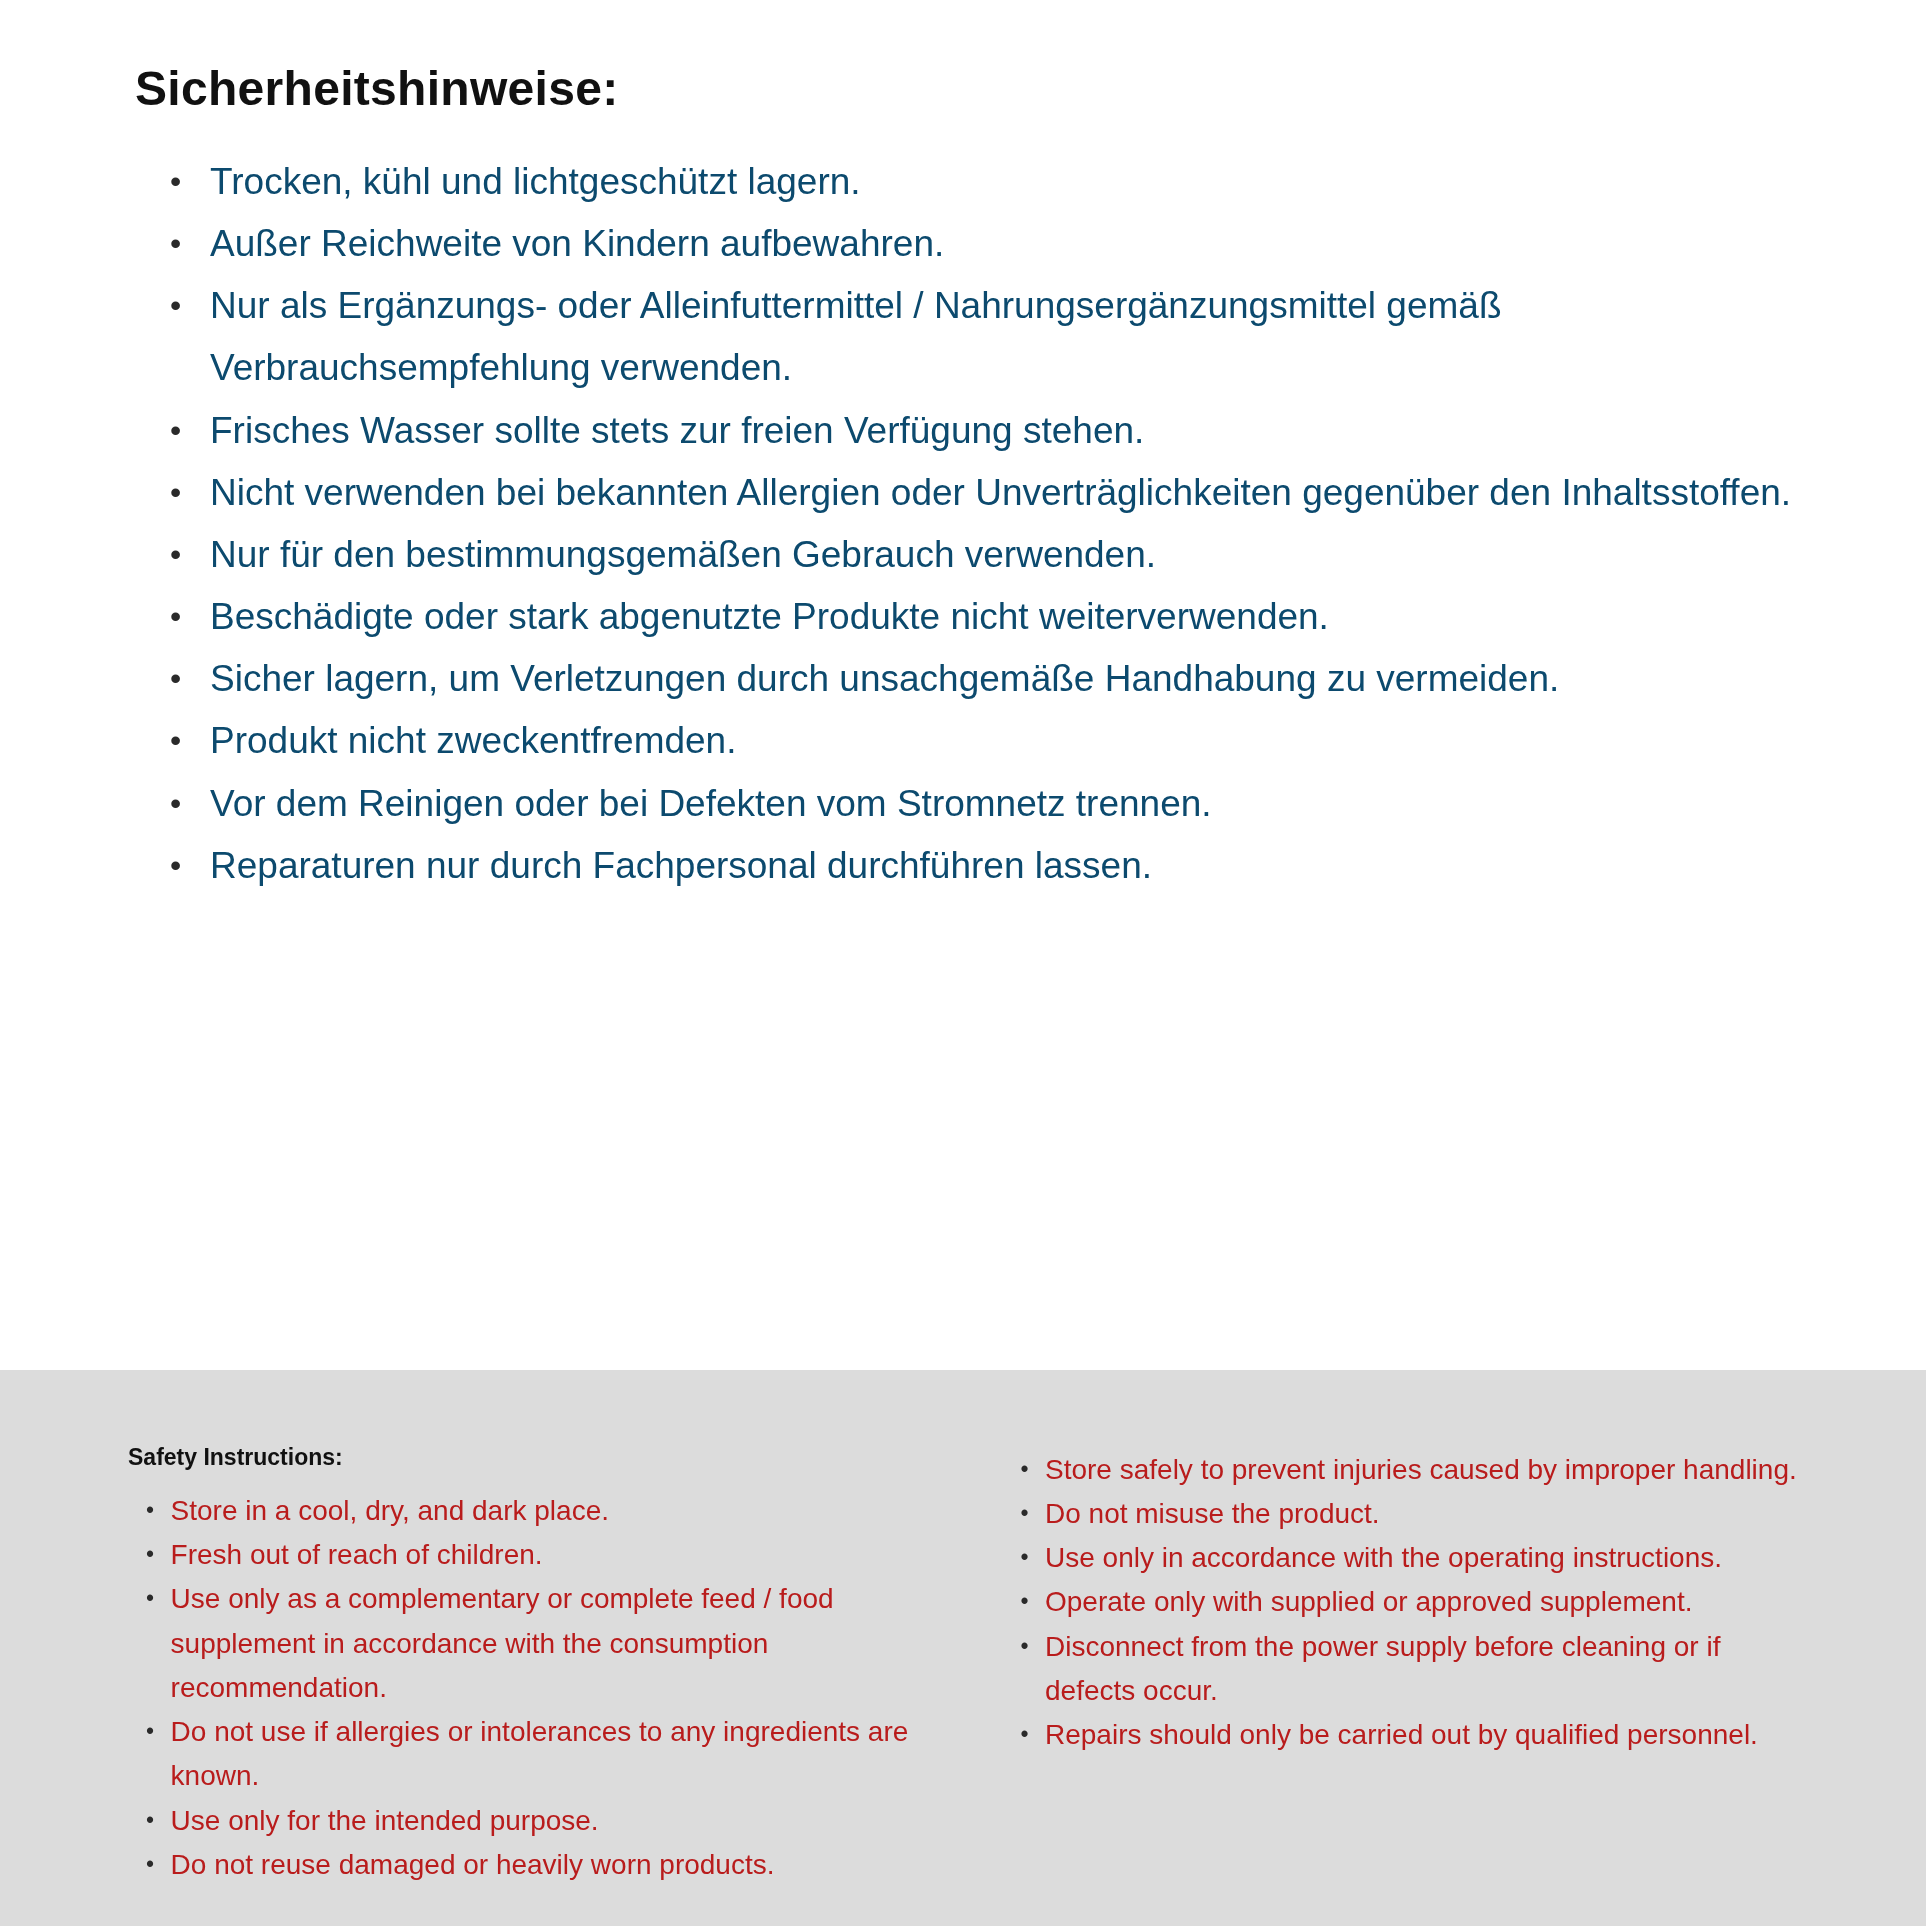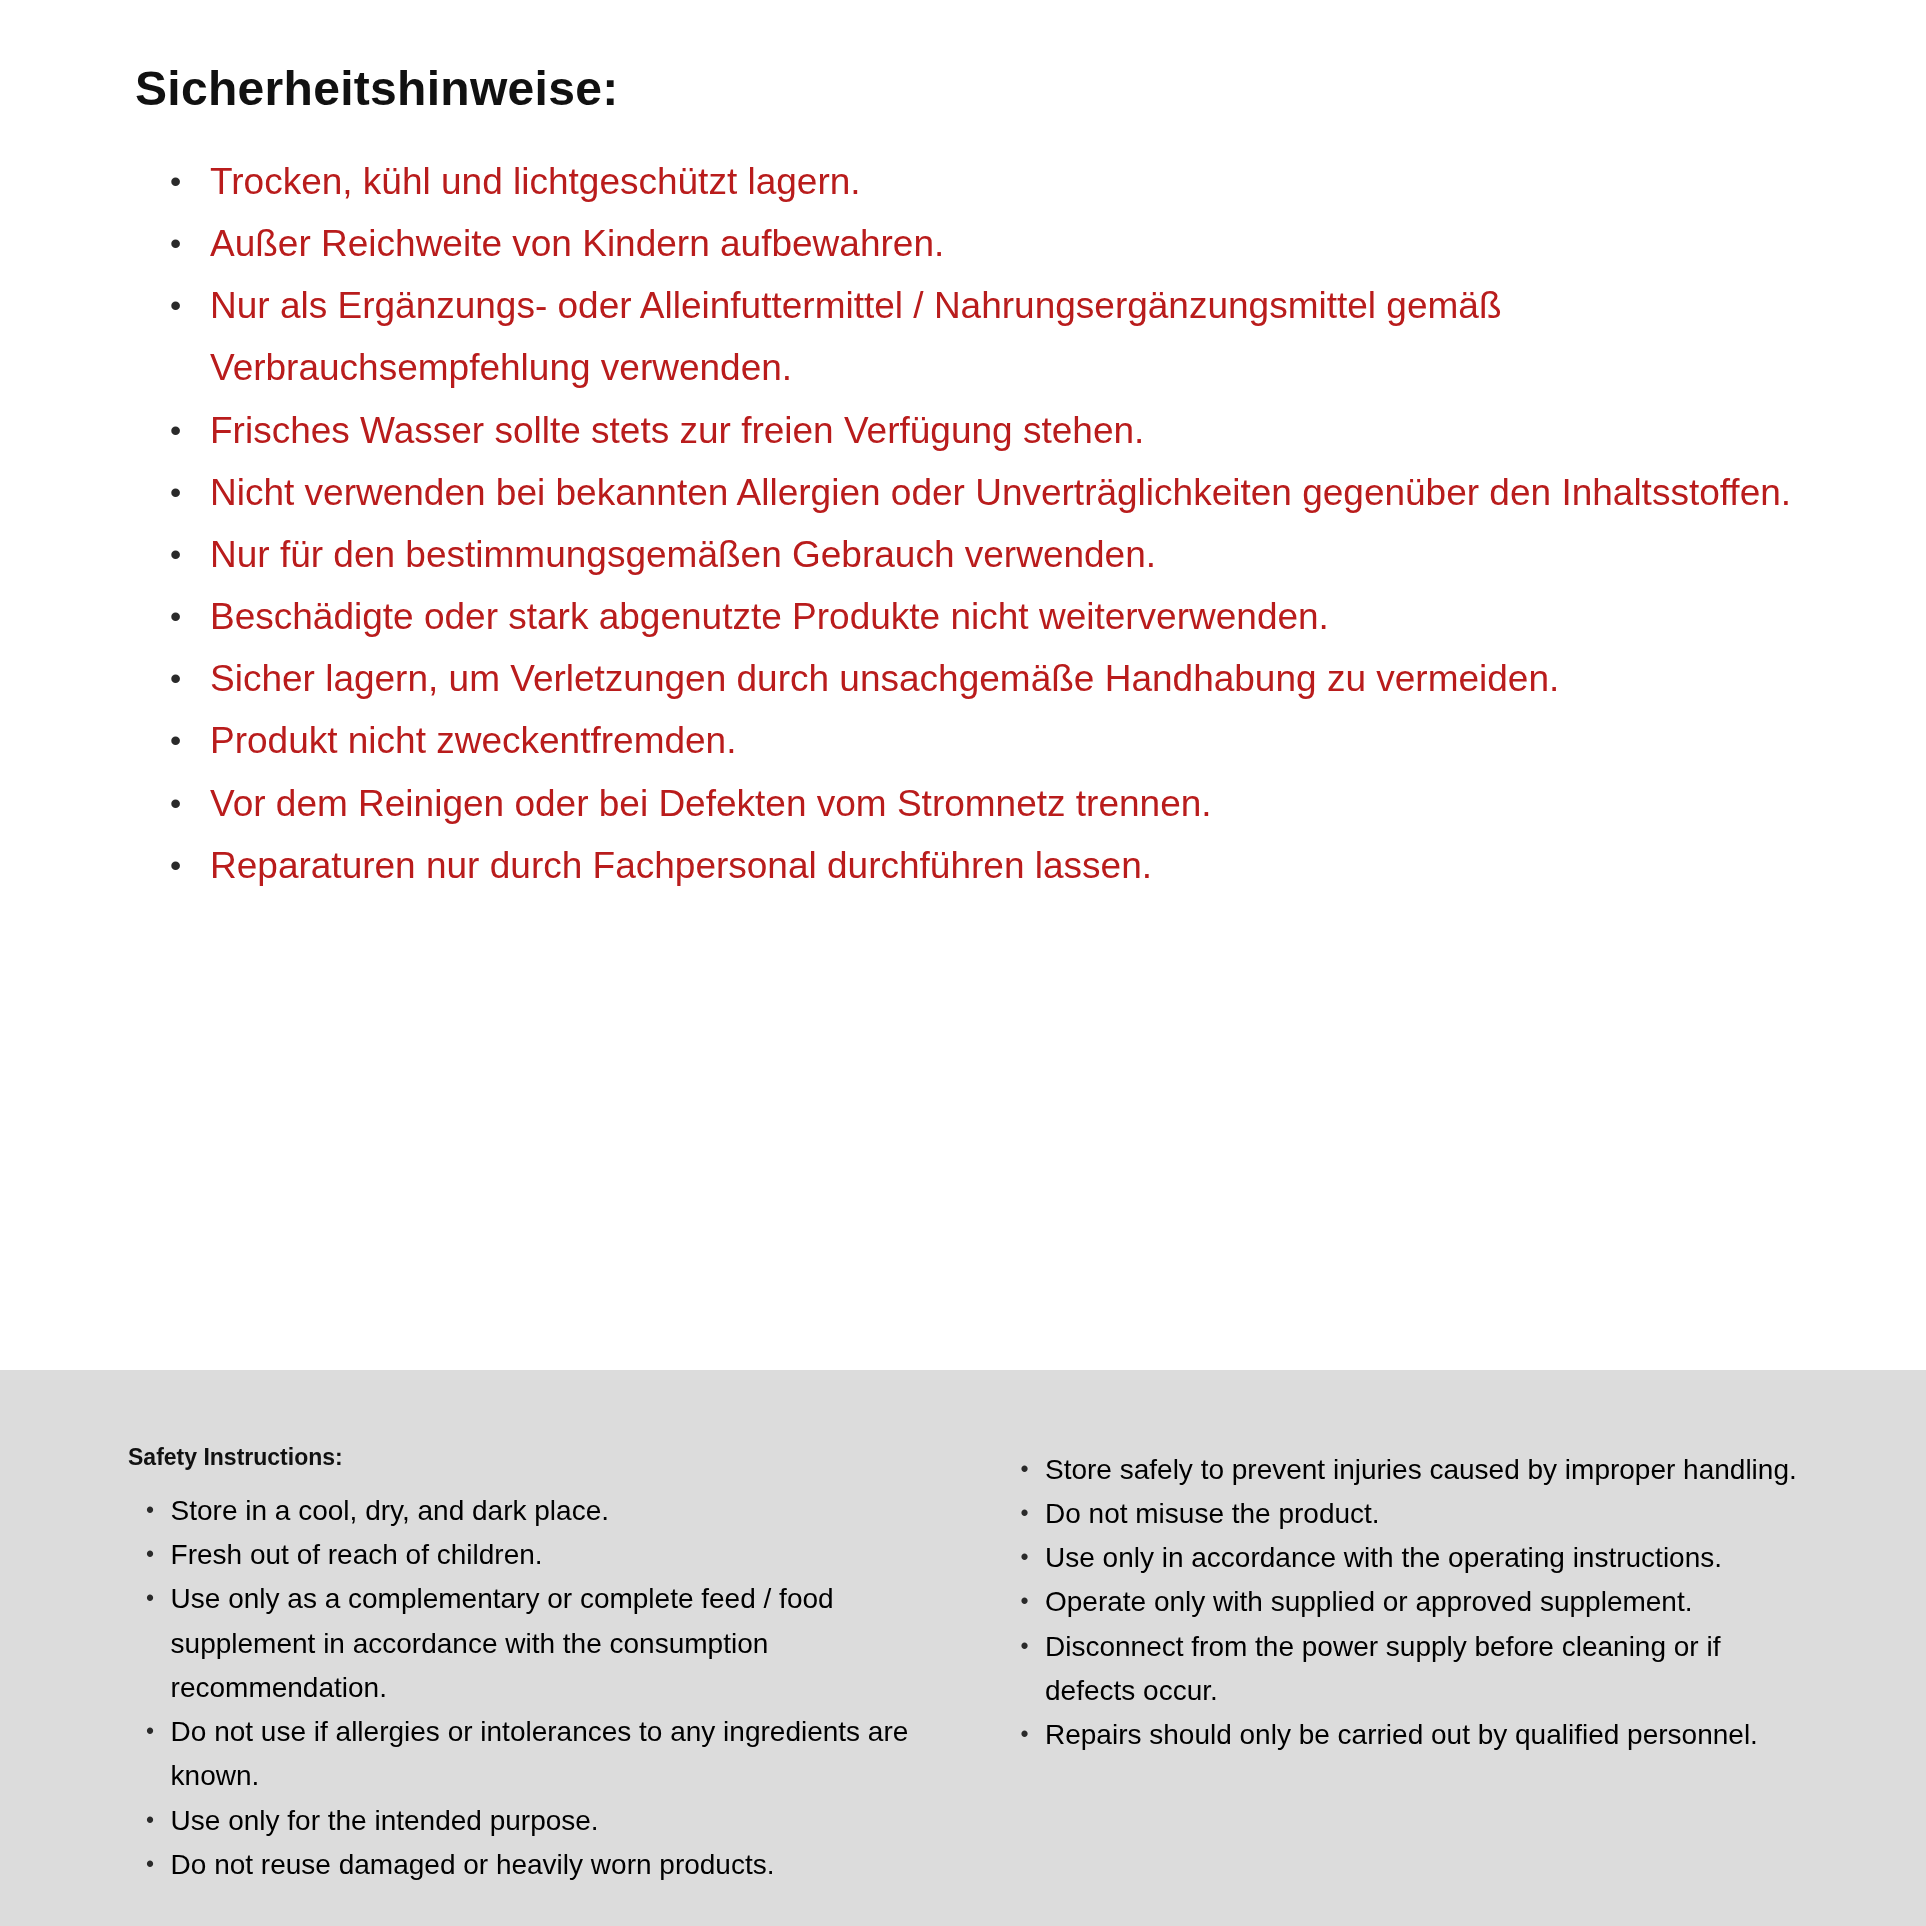--- a/index.html
+++ b/index.html
@@ -39,21 +39,21 @@
     padding: 0;
   }
   .section-german ul.bullet-list {
     padding-left: 35px;
   }
   .section-german li {
     position: relative;
     font-size: 37px;
     line-height: 1.68;
     padding-left: 40px;
-    color: #b91c1c;
+    color: #0c4a6e;
   }
   .section-german li::before {
     content: "\2022";
     position: absolute;
     left: 0;
     top: 0;
     font-size: 32px;
     line-height: 1.9;
     color: #2a2a2a;
   }
@@ -73,21 +73,21 @@
     font-size: 23px;
     font-weight: 700;
     color: #111111;
     margin: 0 0 18px 0;
   }
   .section-english li {
     position: relative;
     font-size: 28px;
     line-height: 1.58;
     padding-left: 31px;
-    color: #000000;
+    color: #b91c1c;
   }
   .section-english li::before {
     content: "\2022";
     position: absolute;
     left: 6.4px;
     top: 0;
     font-size: 23px;
     line-height: 1.85;
     color: #2a2a2a;
   }

